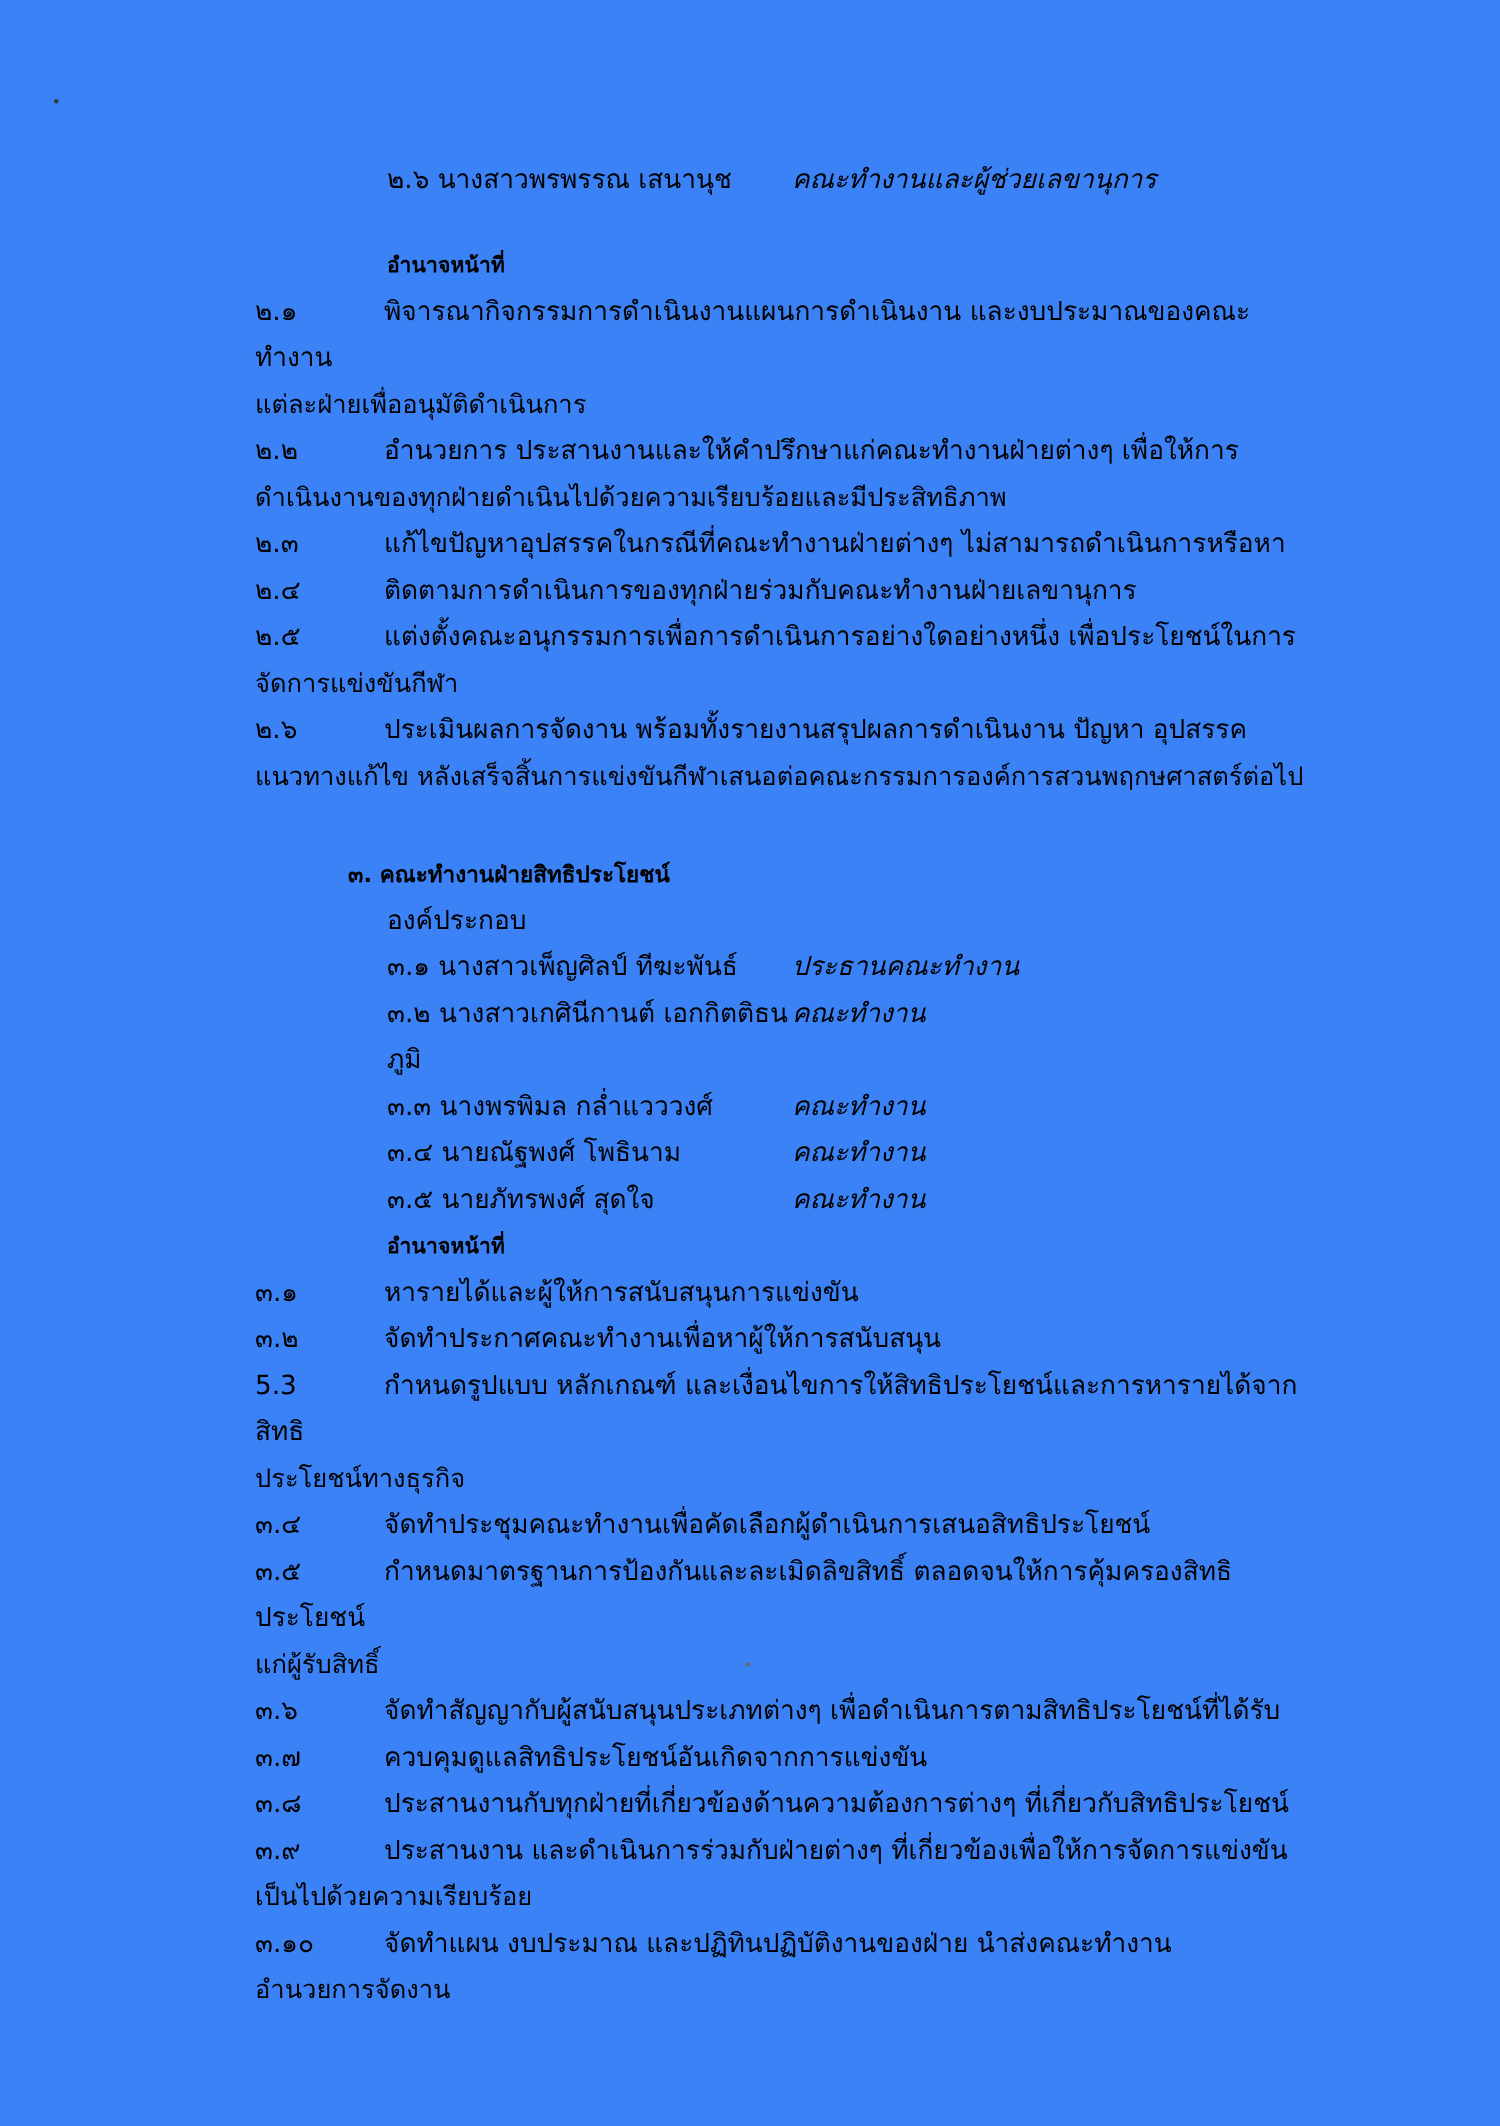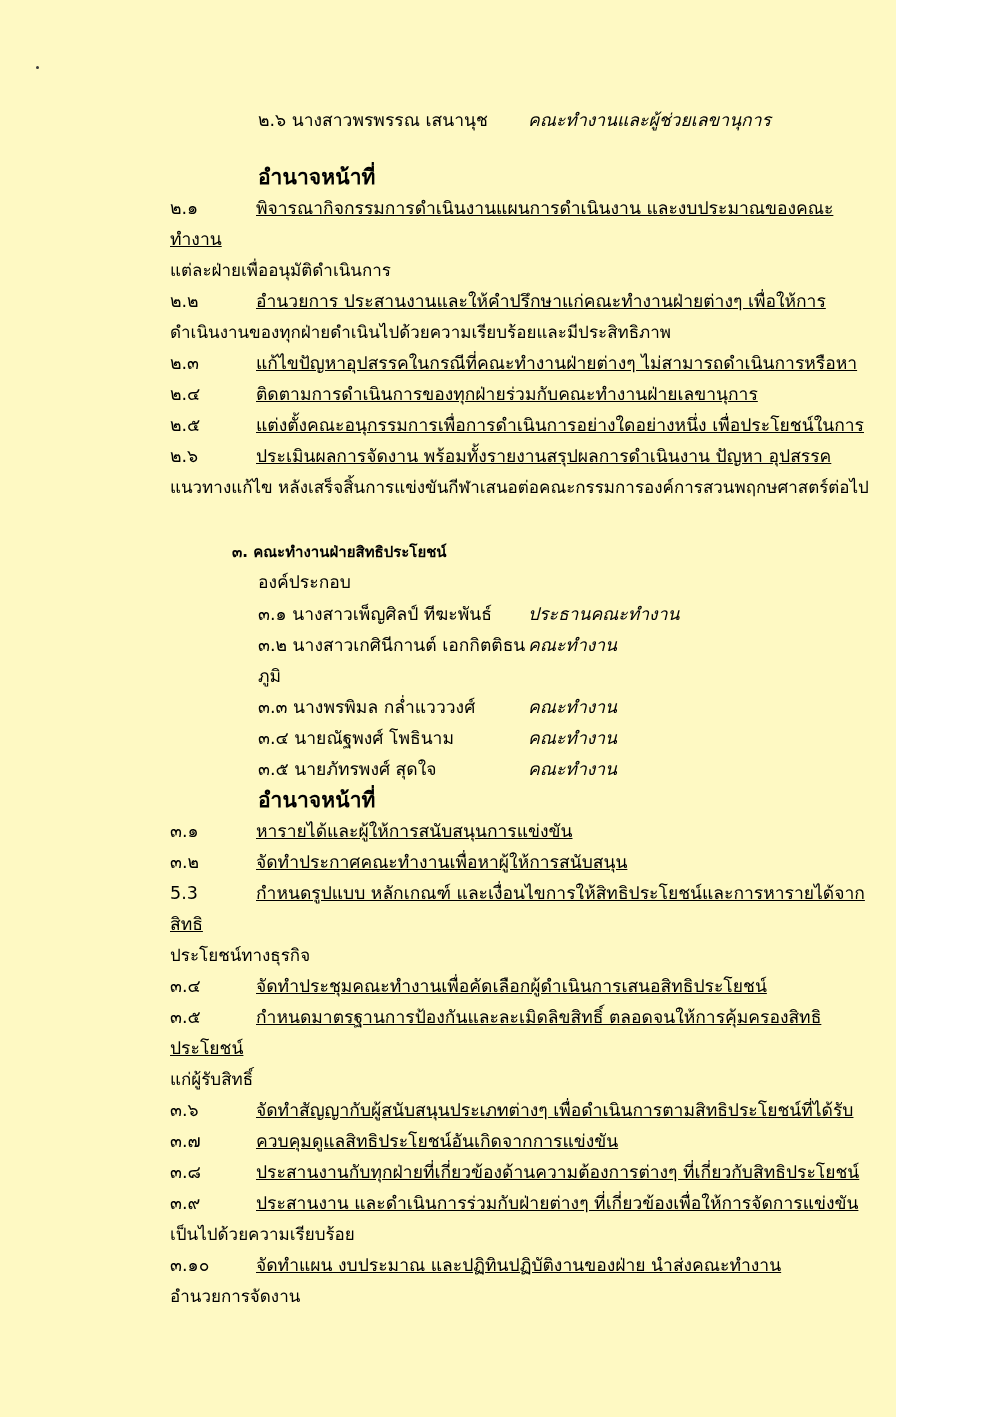--- a/index.html
+++ b/index.html
@@ -6,23 +6,23 @@
     margin: 0;
     padding: 0;
     background: #ffffff;
   }
   body {
     font-family: "DejaVu Sans", sans-serif;
     color: #000000;
   }
   .page {
     position: relative;
-    width: 896px;
+    width: 1000px;
     height: 1417px;
-    background: #fef9c3;
+    background: #3b82f6;
     overflow: hidden;
   }
   .speck {
     position: absolute;
     left: 36px;
     top: 66px;
     width: 3px;
     height: 3px;
     background: #3a3a3a;
     border-radius: 50%;
@@ -36,21 +36,21 @@
     background: #6a6a6a;
     border-radius: 50%;
   }
   .content {
     position: absolute;
     left: 170px;
     top: 105px;
     width: 700px;
   }
   .line {
-    font-size: 21px;
+    font-size: 14px;
     line-height: 31px;
     white-space: pre-wrap;
     letter-spacing: 0.1px;
   }
   .ind-head { padding-left: 88px; font-weight: bold; }
   .gap-md { height: 26px; }
   .gap-lg { height: 34px; }
   .two-col {
     display: flex;
     font-size: 17.5px;
@@ -68,27 +68,25 @@
   .section-title {
     font-size: 15px;
     line-height: 31px;
     padding-left: 62px;
     font-weight: bold;
   }
   .subhead {
     font-size: 17.5px;
     line-height: 31px;
     padding-left: 88px;
-    font-family: Liberation Mono, monospace;
   }
   .para {
     font-size: 17.5px;
     line-height: 31px;
     text-align: left;
-    text-decoration: underline;
   }
   .para .first {
     display: inline-block;
     width: 86px;
   }
   .hang {
     font-size: 17px;
     line-height: 31px;
   }
 </style>
@@ -124,20 +122,21 @@
       <span class="first">๒.๓</span><span>แก้ไขปัญหาอุปสรรคในกรณีที่คณะทำงานฝ่ายต่างๆ  ไม่สามารถดำเนินการหรือหา</span>
     </div>
 
     <div class="para">
       <span class="first">๒.๔</span><span>ติดตามการดำเนินการของทุกฝ่ายร่วมกับคณะทำงานฝ่ายเลขานุการ</span>
     </div>
 
     <div class="para">
       <span class="first">๒.๕</span><span>แต่งตั้งคณะอนุกรรมการเพื่อการดำเนินการอย่างใดอย่างหนึ่ง  เพื่อประโยชน์ในการ</span>
     </div>
+    <div class="hang">จัดการแข่งขันกีฬา</div>
 
     <div class="para">
       <span class="first">๒.๖</span><span>ประเมินผลการจัดงาน พร้อมทั้งรายงานสรุปผลการดำเนินงาน ปัญหา อุปสรรค</span>
     </div>
     <div class="hang">แนวทางแก้ไข หลังเสร็จสิ้นการแข่งขันกีฬาเสนอต่อคณะกรรมการองค์การสวนพฤกษศาสตร์ต่อไป</div>
 
     <div class="gap-lg"></div>
 
     <div class="section-title">๓.  คณะทำงานฝ่ายสิทธิประโยชน์</div>
     <div class="subhead">องค์ประกอบ</div>

